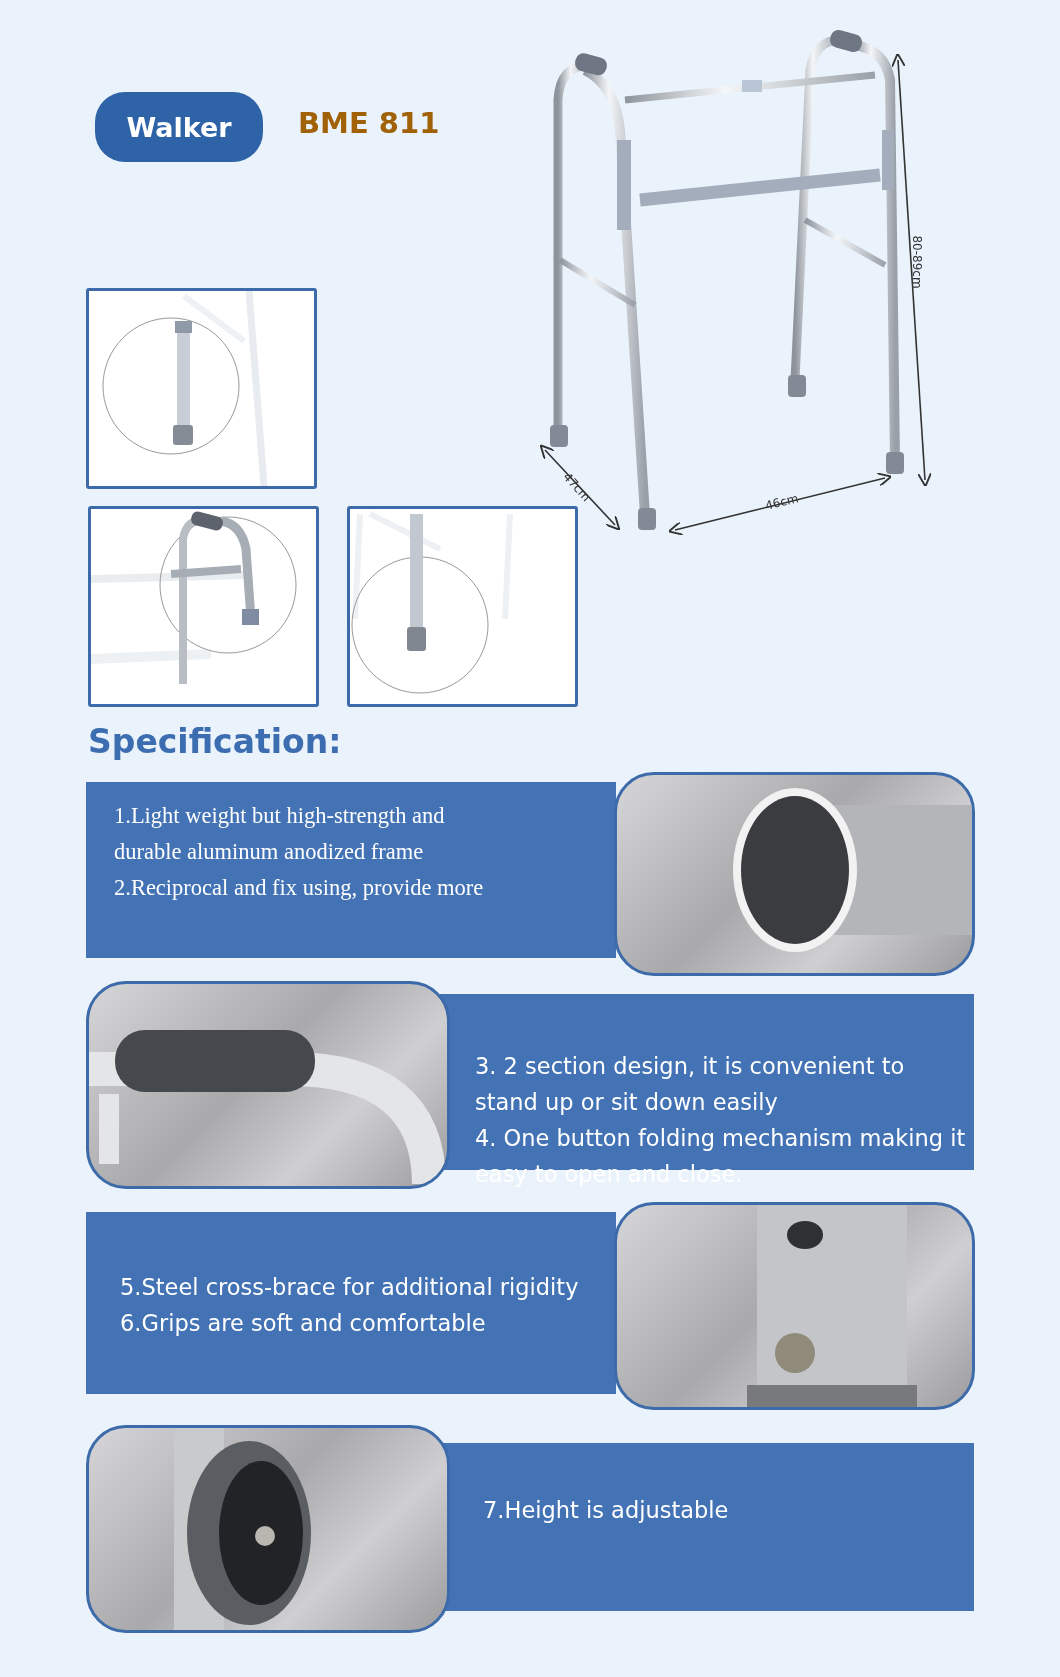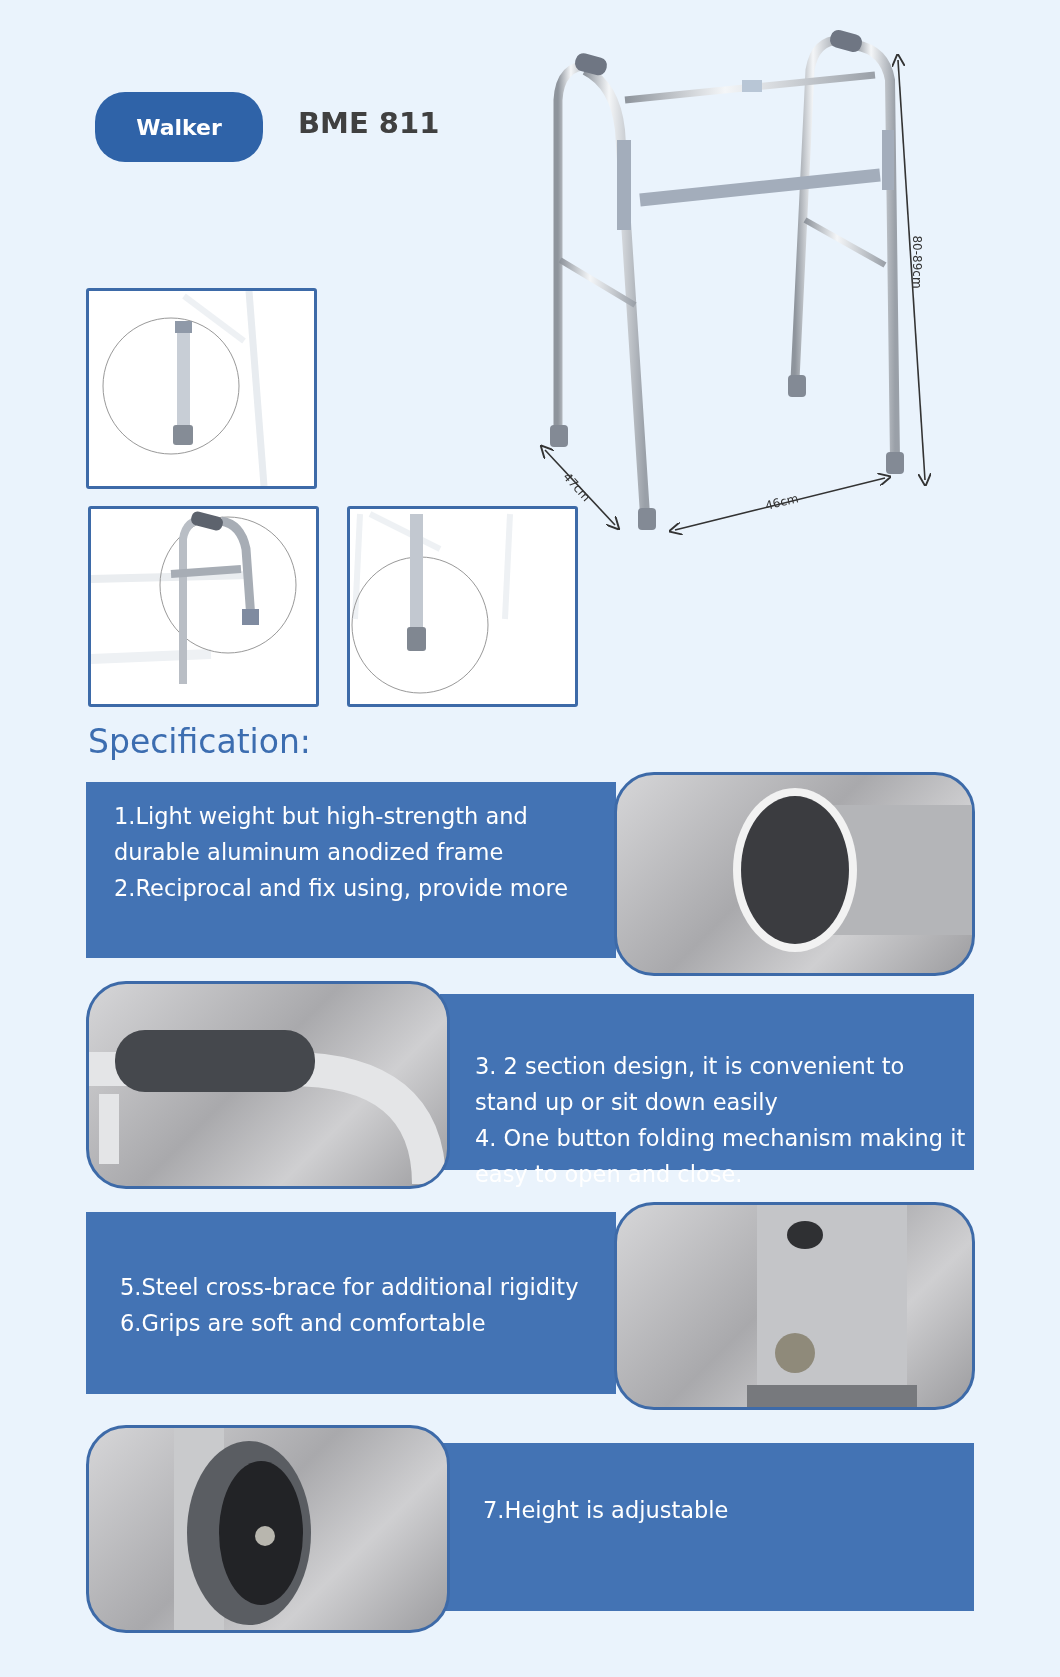--- a/index.html
+++ b/index.html
@@ -6,28 +6,28 @@
   body {
     width:1060px; height:1677px; overflow:hidden;
     background:#eaf3fc;
     font-family:"DejaVu Sans", "Liberation Sans", sans-serif;
     position:relative;
   }
   .abs { position:absolute; }
   .pill {
     left:95px; top:92px; width:168px; height:70px;
     background:#2f63a8; border-radius:30px;
-    color:#fff; font-weight:bold; font-size:22px;
+    color:#fff; font-weight:bold; font-size:27px;
     display:flex; align-items:center; justify-content:center;
   }
-  .model { left:298px; top:106px; font-size:29px; font-weight:bold; color:#404040; }
+  .model { left:298px; top:106px; font-size:29px; font-weight:bold; color:#a16207; }
   .thumb {
     background:#fff; border:3px solid #3d6aa8; border-radius:3px; overflow:hidden;
   }
-  .spec-title { left:88px; top:722px; font-size:33px; font-weight:normal; color:#3c6db0; }
+  .spec-title { left:88px; top:722px; font-size:33px; font-weight:bold; color:#3c6db0; }
   .band { background:#4373b4; }
   .band-text { color:#fff; font-size:22.5px; line-height:36px; }
   .photo {
     border:3px solid #3d6aa8; overflow:hidden;
     background:linear-gradient(135deg,#d6d6d8 0%,#a9a9ac 45%,#cfcfd1 70%,#9c9c9f 100%);
   }
   svg { display:block; }
 </style>
 </head>
 <body>
@@ -117,21 +117,21 @@
     <path d="M160 5 L155 110" stroke="#eef1f4" stroke-width="6"></path>
     <circle cx="70" cy="116" r="68" fill="none" stroke="#999" stroke-width="1"></circle>
     <rect x="60" y="5" width="13" height="120" fill="#c2c8d0"></rect>
     <rect x="57" y="118" width="19" height="24" rx="3" fill="#808791"></rect>
   </svg>
 </div>
 
 <div class="abs spec-title">Specification:</div>
 
 <div class="abs band" style="left:86px;top:782px;width:530px;height:176px;"></div>
-<div class="abs band-text" style="left:114px;top:798px;">
+<div class="abs band-text" style="left:114px;top:798px;font-family:Liberation Serif, serif;">
   <div>1.Light weight but high-strength and</div>
   <div>durable aluminum anodized frame</div>
   <div>2.Reciprocal and fix using, provide more</div>
 </div>
 <div class="abs photo" style="left:614px;top:772px;width:355px;height:198px;border-radius:40px 40px 40px 40px;">
   <svg width="355" height="198">
     <rect x="170" y="30" width="190" height="130" fill="#b4b5b8"></rect>
     <ellipse cx="178" cy="95" rx="62" ry="82" fill="#f2f2f2"></ellipse>
     <ellipse cx="178" cy="95" rx="54" ry="74" fill="#3b3c40"></ellipse>
   </svg>

